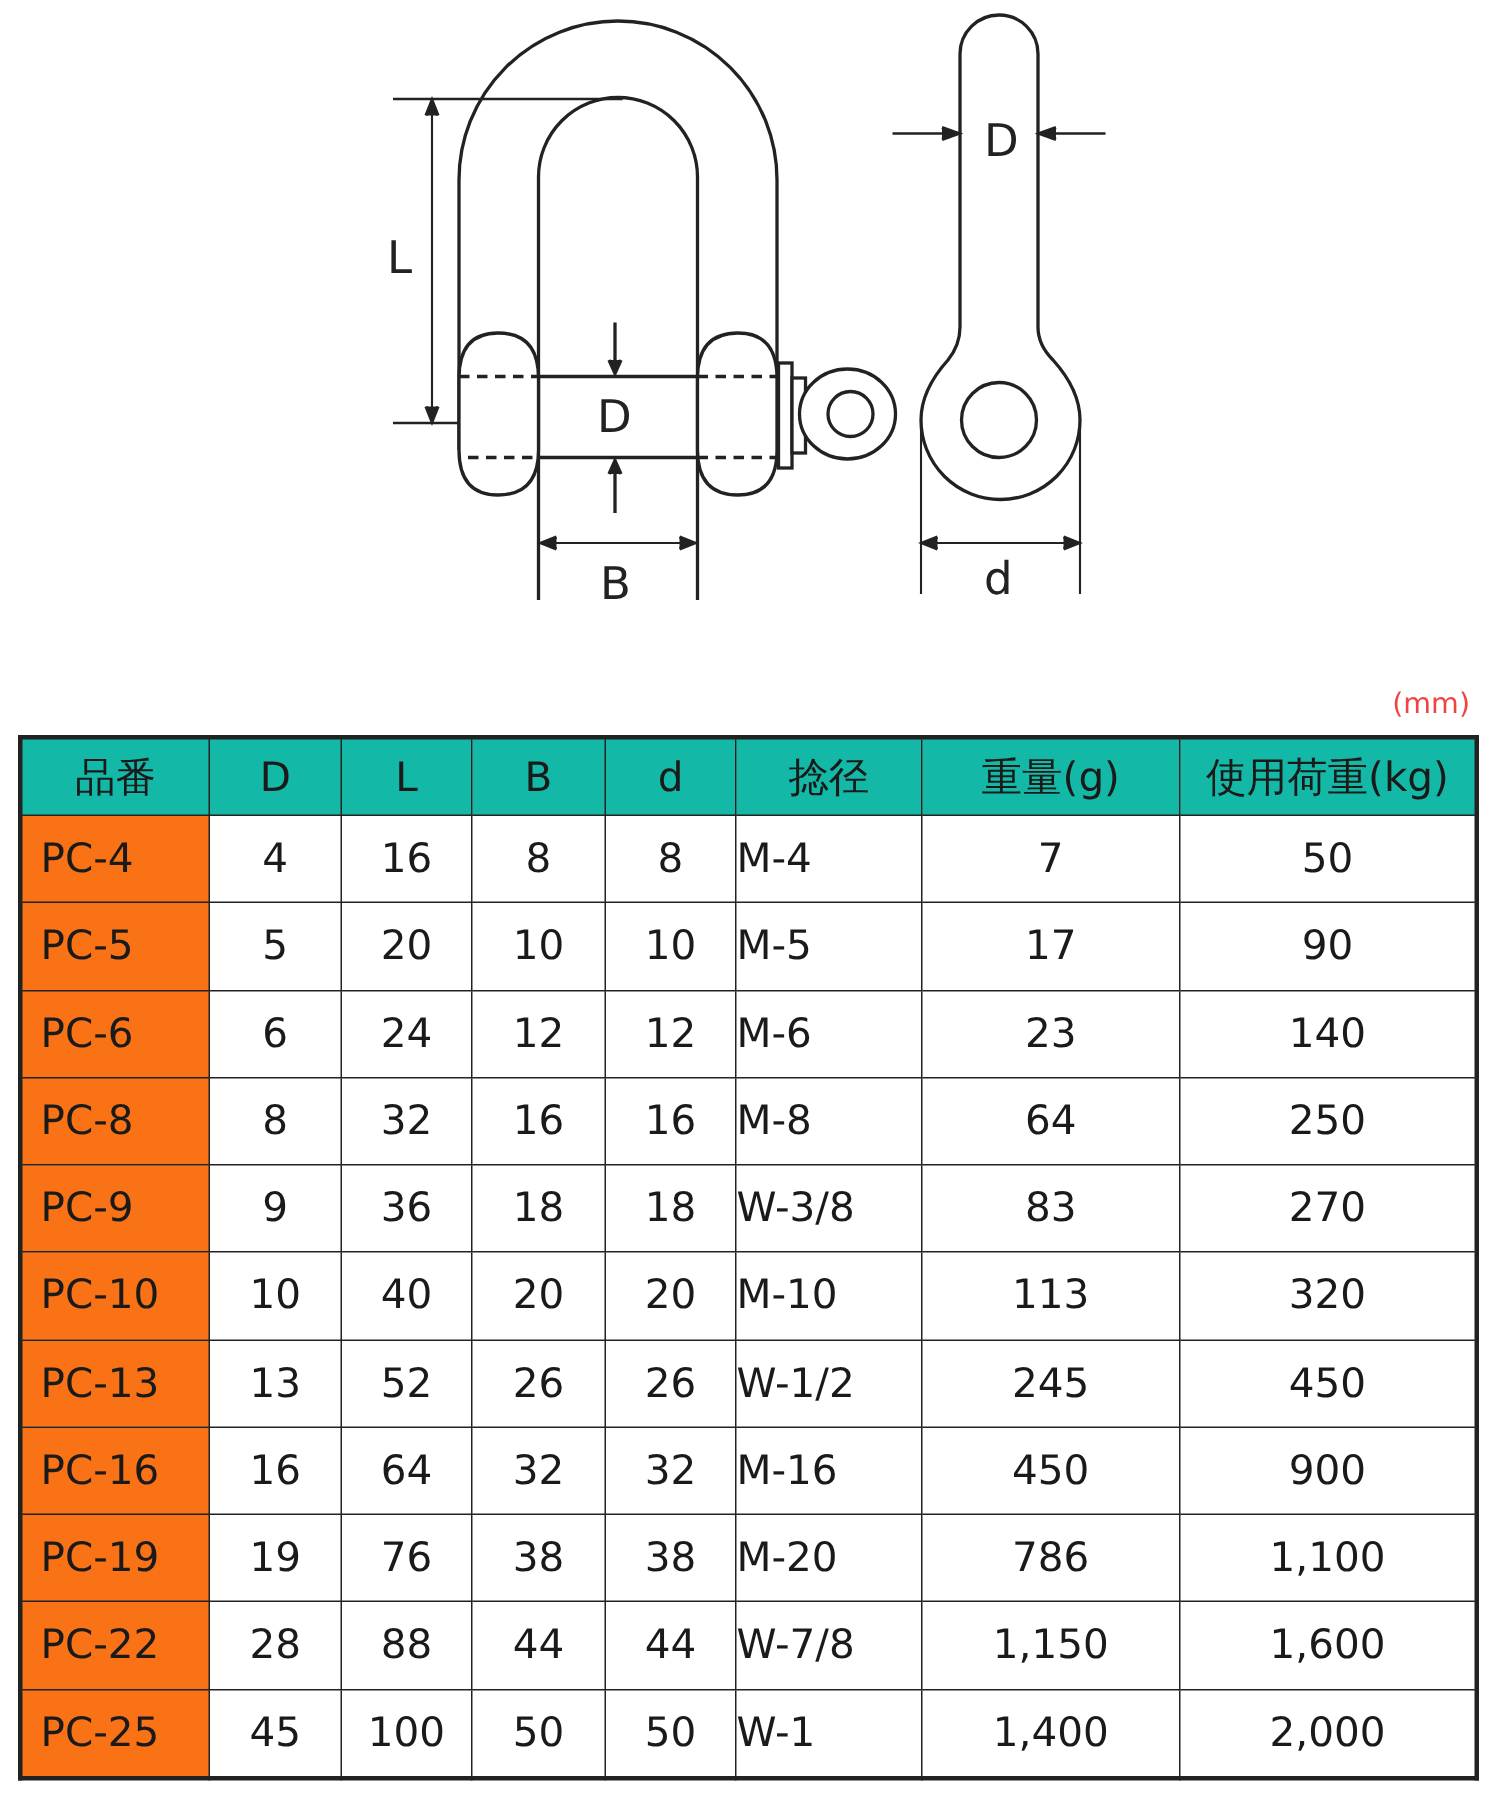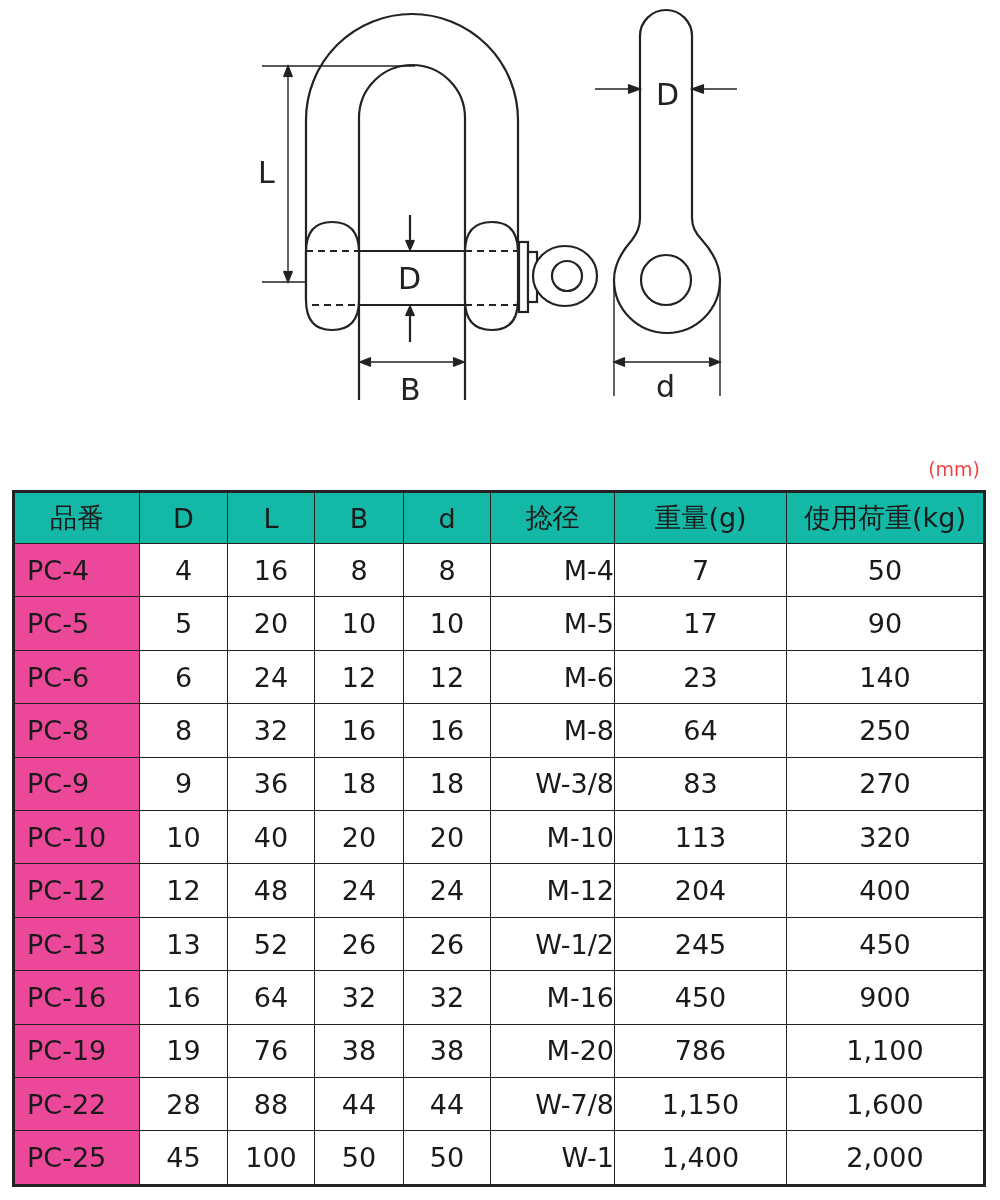--- a/index.html
+++ b/index.html
@@ -7,22 +7,22 @@
          font-family: "DejaVu Sans", "Liberation Sans", sans-serif; color: #1a1a1a; }
   .diagram { position: absolute; left: 0; top: 0; width: 1000px; height: 420px; }
   .diagram svg { position: absolute; left: 0; top: 0; }
   .dim-label { position: absolute; font-size: 30px; line-height: 30px; color: #222; }
   .unit { position: absolute; right: 20px; top: 458px; font-size: 19px; color: #ef4444; }
   table.spec { position: absolute; left: 12px; top: 490px; width: 971px; height: 697px;
                border-collapse: collapse; border: 3px solid #222; table-layout: fixed; }
   table.spec th, table.spec td { border: 1.5px solid #222; text-align: center;
                font-size: 27px; font-weight: normal; padding: 0; height: 49px; }
   table.spec th { background: #14b8a6; height: 50px; }
-  table.spec td.pn { background: #ec4899; text-align: left; padding-left: 12px; }
-  table.spec td.th { text-align: right; padding-left: 12px; }
+  table.spec td.pn { background: #f97316; text-align: left; padding-left: 12px; }
+  table.spec td.th { text-align: left; padding-left: 0; }
 </style>
 </head>
 <body>
 
 <div class="diagram">
   <svg width="1000" height="420" viewBox="0 0 1000 420" fill="none" stroke="#222" stroke-width="2.2">
 
     <path d="M306 300 L306 120 A106 106 0 0 1 518 120 L518 300"></path>
 
     <path d="M359 400 L359 118 A53 53 0 0 1 465 118 L465 400"></path>
@@ -159,30 +159,20 @@
         <td class="pn">PC-10</td>
         <td>10</td>
         <td>40</td>
         <td>20</td>
         <td>20</td>
         <td class="th">M-10</td>
         <td>113</td>
         <td>320</td>
       </tr>
       <tr>
-        <td class="pn">PC-12</td>
-        <td>12</td>
-        <td>48</td>
-        <td>24</td>
-        <td>24</td>
-        <td class="th">M-12</td>
-        <td>204</td>
-        <td>400</td>
-      </tr>
-      <tr>
         <td class="pn">PC-13</td>
         <td>13</td>
         <td>52</td>
         <td>26</td>
         <td>26</td>
         <td class="th">W-1/2</td>
         <td>245</td>
         <td>450</td>
       </tr>
       <tr>

